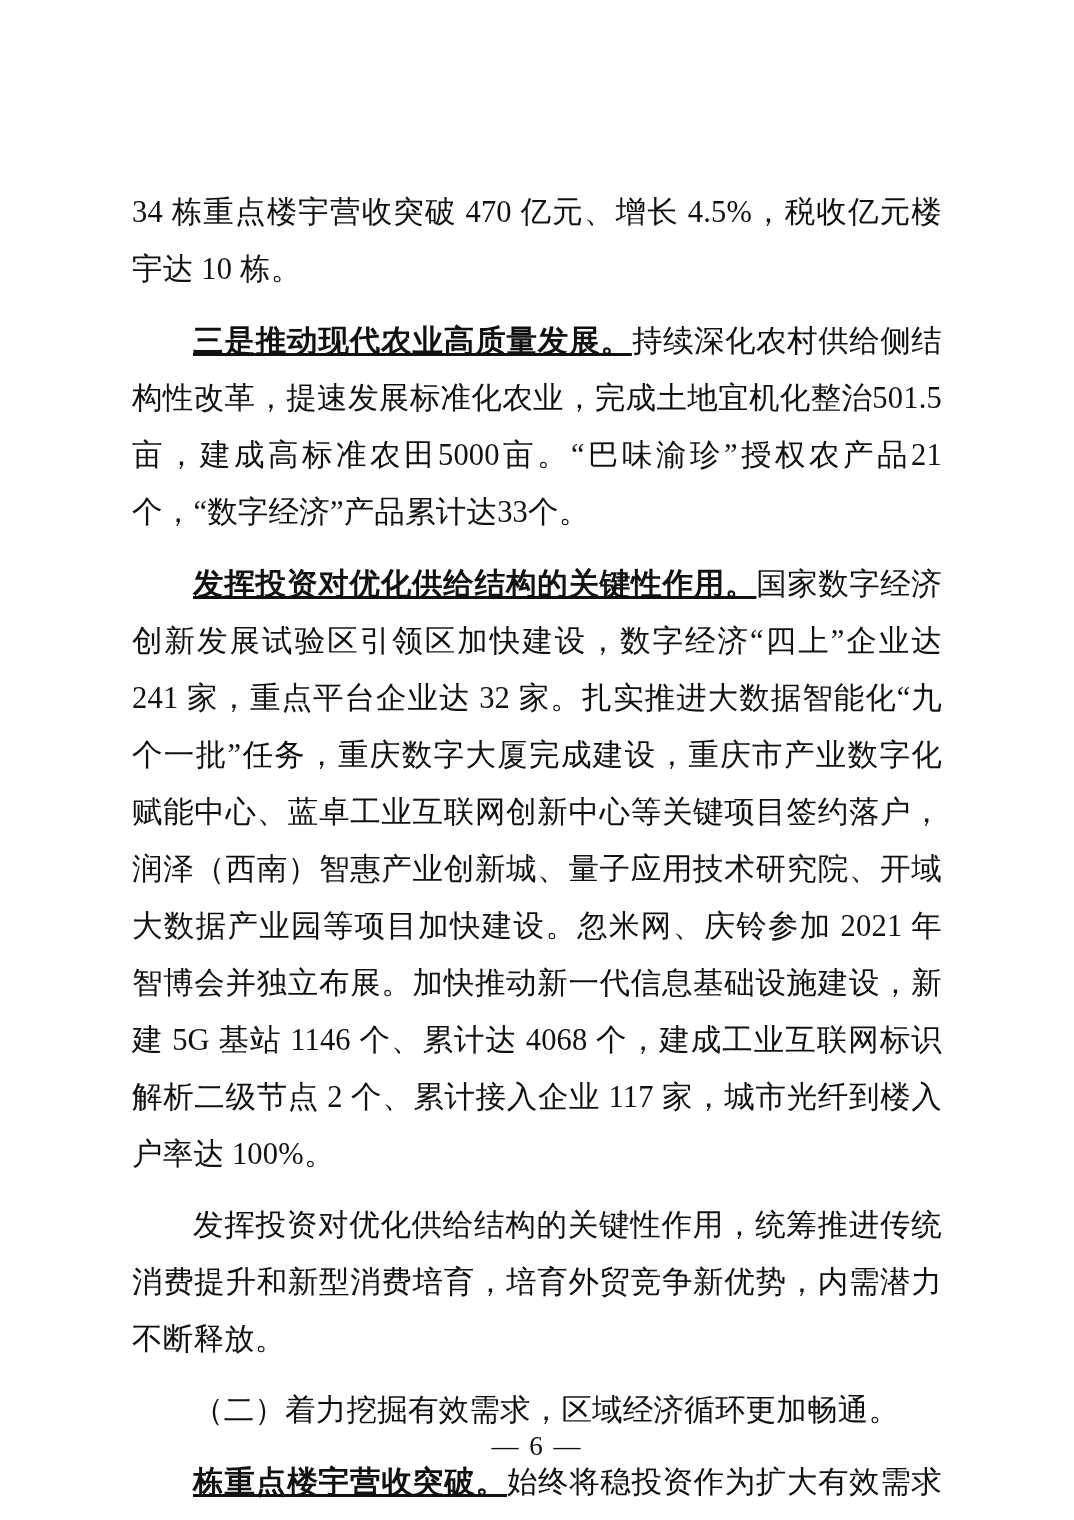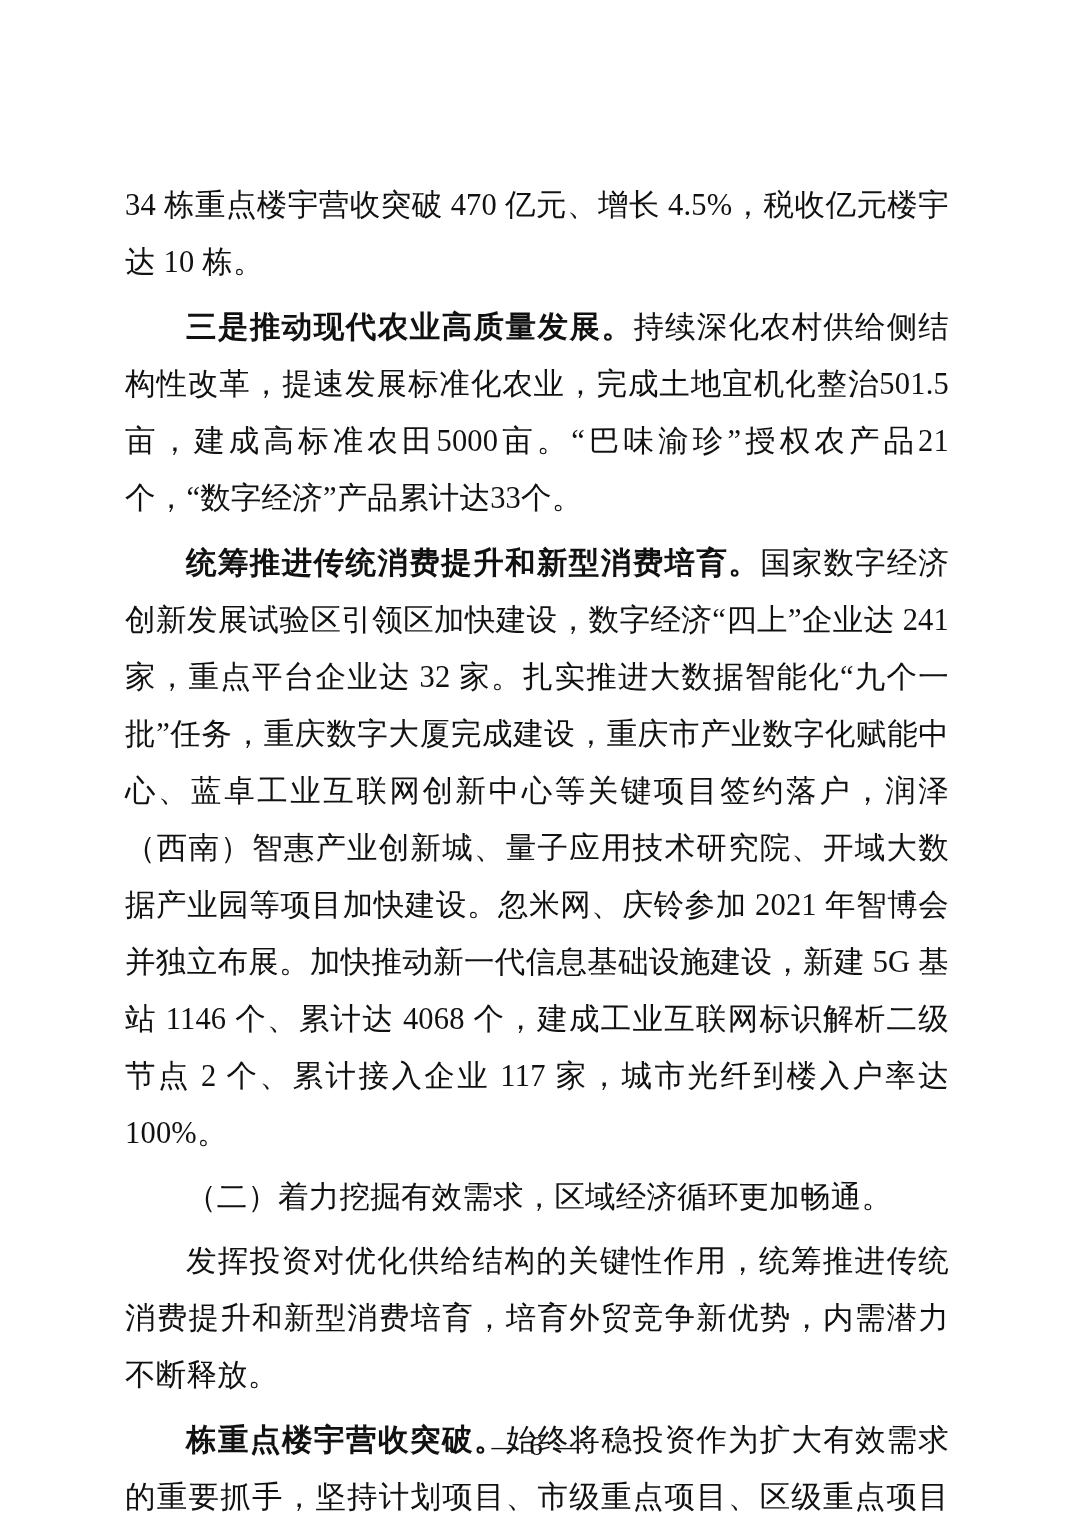--- a/index.html
+++ b/index.html
@@ -25,30 +25,31 @@
     padding: 170px 118px 0 118px;
   }
   .body-text {
     font-size: 30.5px;
     line-height: 57px;
     text-align: justify;
     text-justify: inter-ideograph;
     letter-spacing: 0.2px;
   }
   p {
-    margin: 7px;
+    margin: 14px;
     text-indent: 2em;
   }
   p.noindent {
     text-indent: 0;
   }
   .lead {
     font-weight: bold;
     font-family: "Liberation Sans", "DejaVu Sans", sans-serif;
     letter-spacing: 0.5px;
+    text-decoration: underline;
   }
   .footer {
     position: absolute;
     left: 0;
     right: 0;
     bottom: 58px;
     text-align: center;
     font-size: 27px;
     font-family: "Liberation Serif", "DejaVu Serif", serif;
     color: #111111;
@@ -63,29 +64,29 @@
 
     <p class="noindent">
       <span>34 栋重点楼宇营收突破 470 亿元、增长 4.5%，税收亿元楼宇达 10 栋。</span>
     </p>
 
     <p>
       <span class="lead">三是推动现代农业高质量发展。</span><span>持续深化农村供给侧结构性改革，提速发展标准化农业，完成土地宜机化整治501.5亩，建成高标准农田5000亩。“巴味渝珍”授权农产品21个，“数字经济”产品累计达33个。</span>
     </p>
 
     <p>
-      <span class="lead">统筹推进传统消费提升和新型消费培育。</span><span>国家数字经济创新发展试验区引领区加快建设，数字经济“四上”企业达 241 家，重点平台企业达 32 家。扎实推进大数据智能化“九个一批”任务，重庆数字大厦完成建设，重庆市产业数字化赋能中心、蓝卓工业互联网创新中心等关键项目签约落户，润泽（西南）智惠产业创新城、量子应用技术研究院、开域大数据产业园等项目加快建设。忽米网、庆铃参加 2021 年智博会并独立布展。加快推动新一代信息基础设施建设，新建 5G 基站 1146 个、累计达 4068 个，建成工业互联网标识解析二级节点 2 个、累计接入企业 117 家，城市光纤到楼入户率达 100%。</span>
+      <span class="lead">发挥投资对优化供给结构的关键性作用。</span><span>国家数字经济创新发展试验区引领区加快建设，数字经济“四上”企业达 241 家，重点平台企业达 32 家。扎实推进大数据智能化“九个一批”任务，重庆数字大厦完成建设，重庆市产业数字化赋能中心、蓝卓工业互联网创新中心等关键项目签约落户，润泽（西南）智惠产业创新城、量子应用技术研究院、开域大数据产业园等项目加快建设。忽米网、庆铃参加 2021 年智博会并独立布展。加快推动新一代信息基础设施建设，新建 5G 基站 1146 个、累计达 4068 个，建成工业互联网标识解析二级节点 2 个、累计接入企业 117 家，城市光纤到楼入户率达 100%。</span>
+    </p>
+
+    <p>
+      <span>发挥投资对优化供给结构的关键性作用，统筹推进传统消费提升和新型消费培育，培育外贸竞争新优势，内需潜力不断释放。</span>
     </p>
 
     <p>
       <span>（二）着力挖掘有效需求，区域经济循环更加畅通。</span>
-    </p>
-
-    <p>
-      <span>发挥投资对优化供给结构的关键性作用，统筹推进传统消费提升和新型消费培育，培育外贸竞争新优势，内需潜力不断释放。</span>
     </p>
 
     <p>
       <span class="lead">栋重点楼宇营收突破。</span><span>始终将稳投资作为扩大有效需求的重要抓手，坚持计划项目、市级重点项目、区级重点项目和攻坚项目齐头并进，预计固定资产投资实现 528 亿元，其中工业投资</span>
     </p>
 
   </div>
 </div>
 
 <div class="footer">— 6 —</div>

